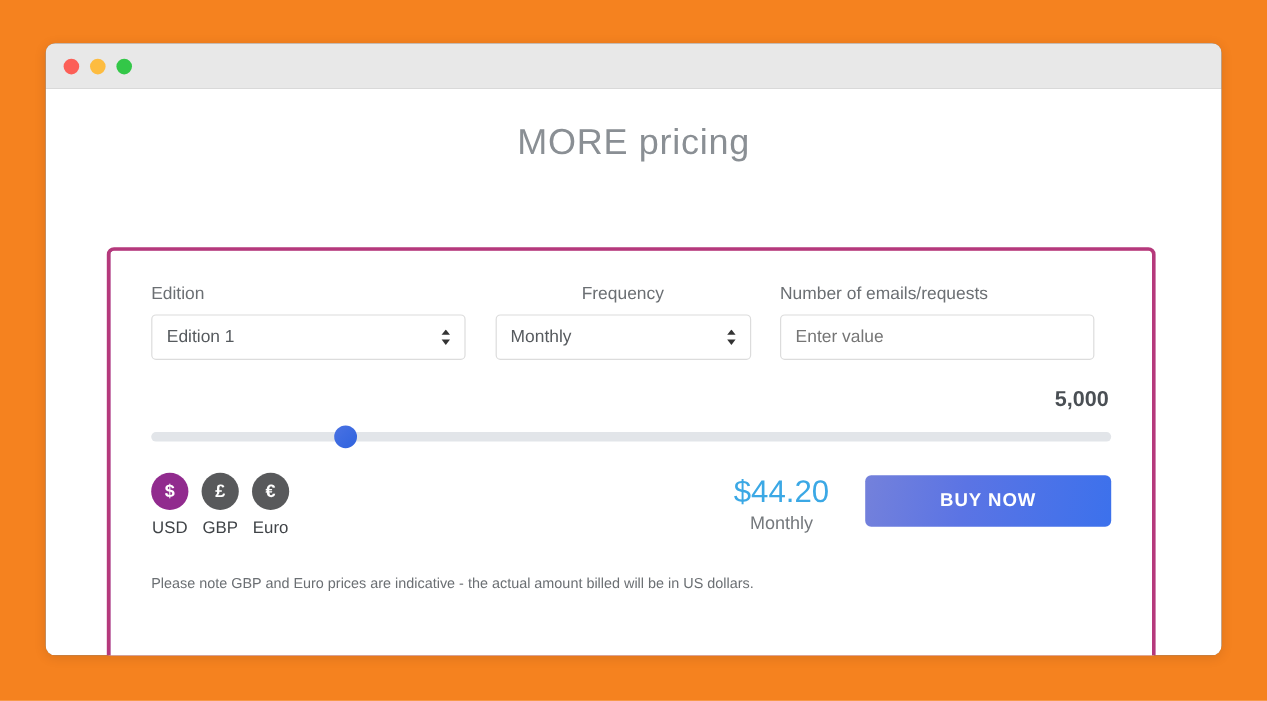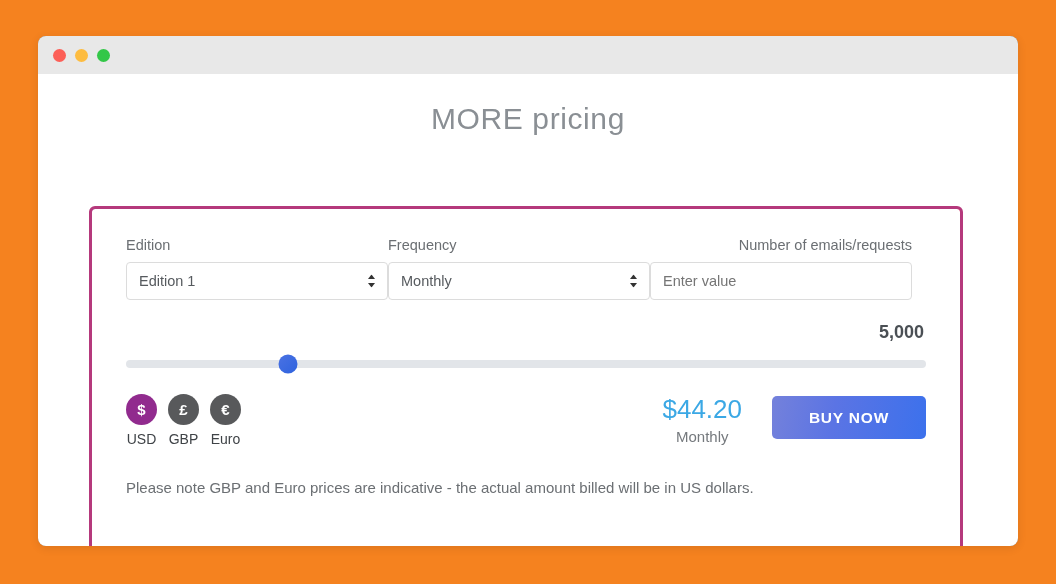--- a/index.html
+++ b/index.html
@@ -83,22 +83,22 @@
 
   .field-row {
     display: flex;
     gap: 0;
   }
   .field {
     display: flex;
     flex-direction: column;
   }
   .field.edition { width: 262px; }
-  .field.frequency { width: 262px; }
-  .field.emails { width: 262px; align-items: flex-end; }
+  .field.frequency { width: 262px; align-items: center; }
+  .field.emails { width: 262px; }
 
   .field-label {
     font-size: 14.5px;
     color: #6b6f73;
     margin-bottom: 9px;
     font-family: "Liberation Sans", sans-serif;
   }
 
   .select-wrap {
     position: relative;
@@ -217,37 +217,37 @@
     font-family: "Liberation Sans", sans-serif;
   }
   .price-period {
     margin-top: 6px;
     font-size: 15px;
     color: #75797d;
     font-family: "Liberation Sans", sans-serif;
   }
 
   .buy-button {
-    width: 154px;
+    width: 205px;
     height: 43px;
     border: none;
     border-radius: 5px;
     background: linear-gradient(100deg, #7481DB 0%, #5B74E4 40%, #3C71EC 100%);
     color: #ffffff;
     font-size: 15.5px;
     font-weight: bold;
     letter-spacing: 0.8px;
     cursor: pointer;
     font-family: "Liberation Sans", sans-serif;
     margin-top: 2px;
   }
 
   .footnote {
     margin-top: 32px;
-    font-size: 15px;
+    font-size: 12px;
     color: #6b6f73;
     font-family: "Liberation Sans", sans-serif;
   }
 </style>
 </head>
 <body>
 
 <div class="browser-window">
 
   <div class="titlebar">

